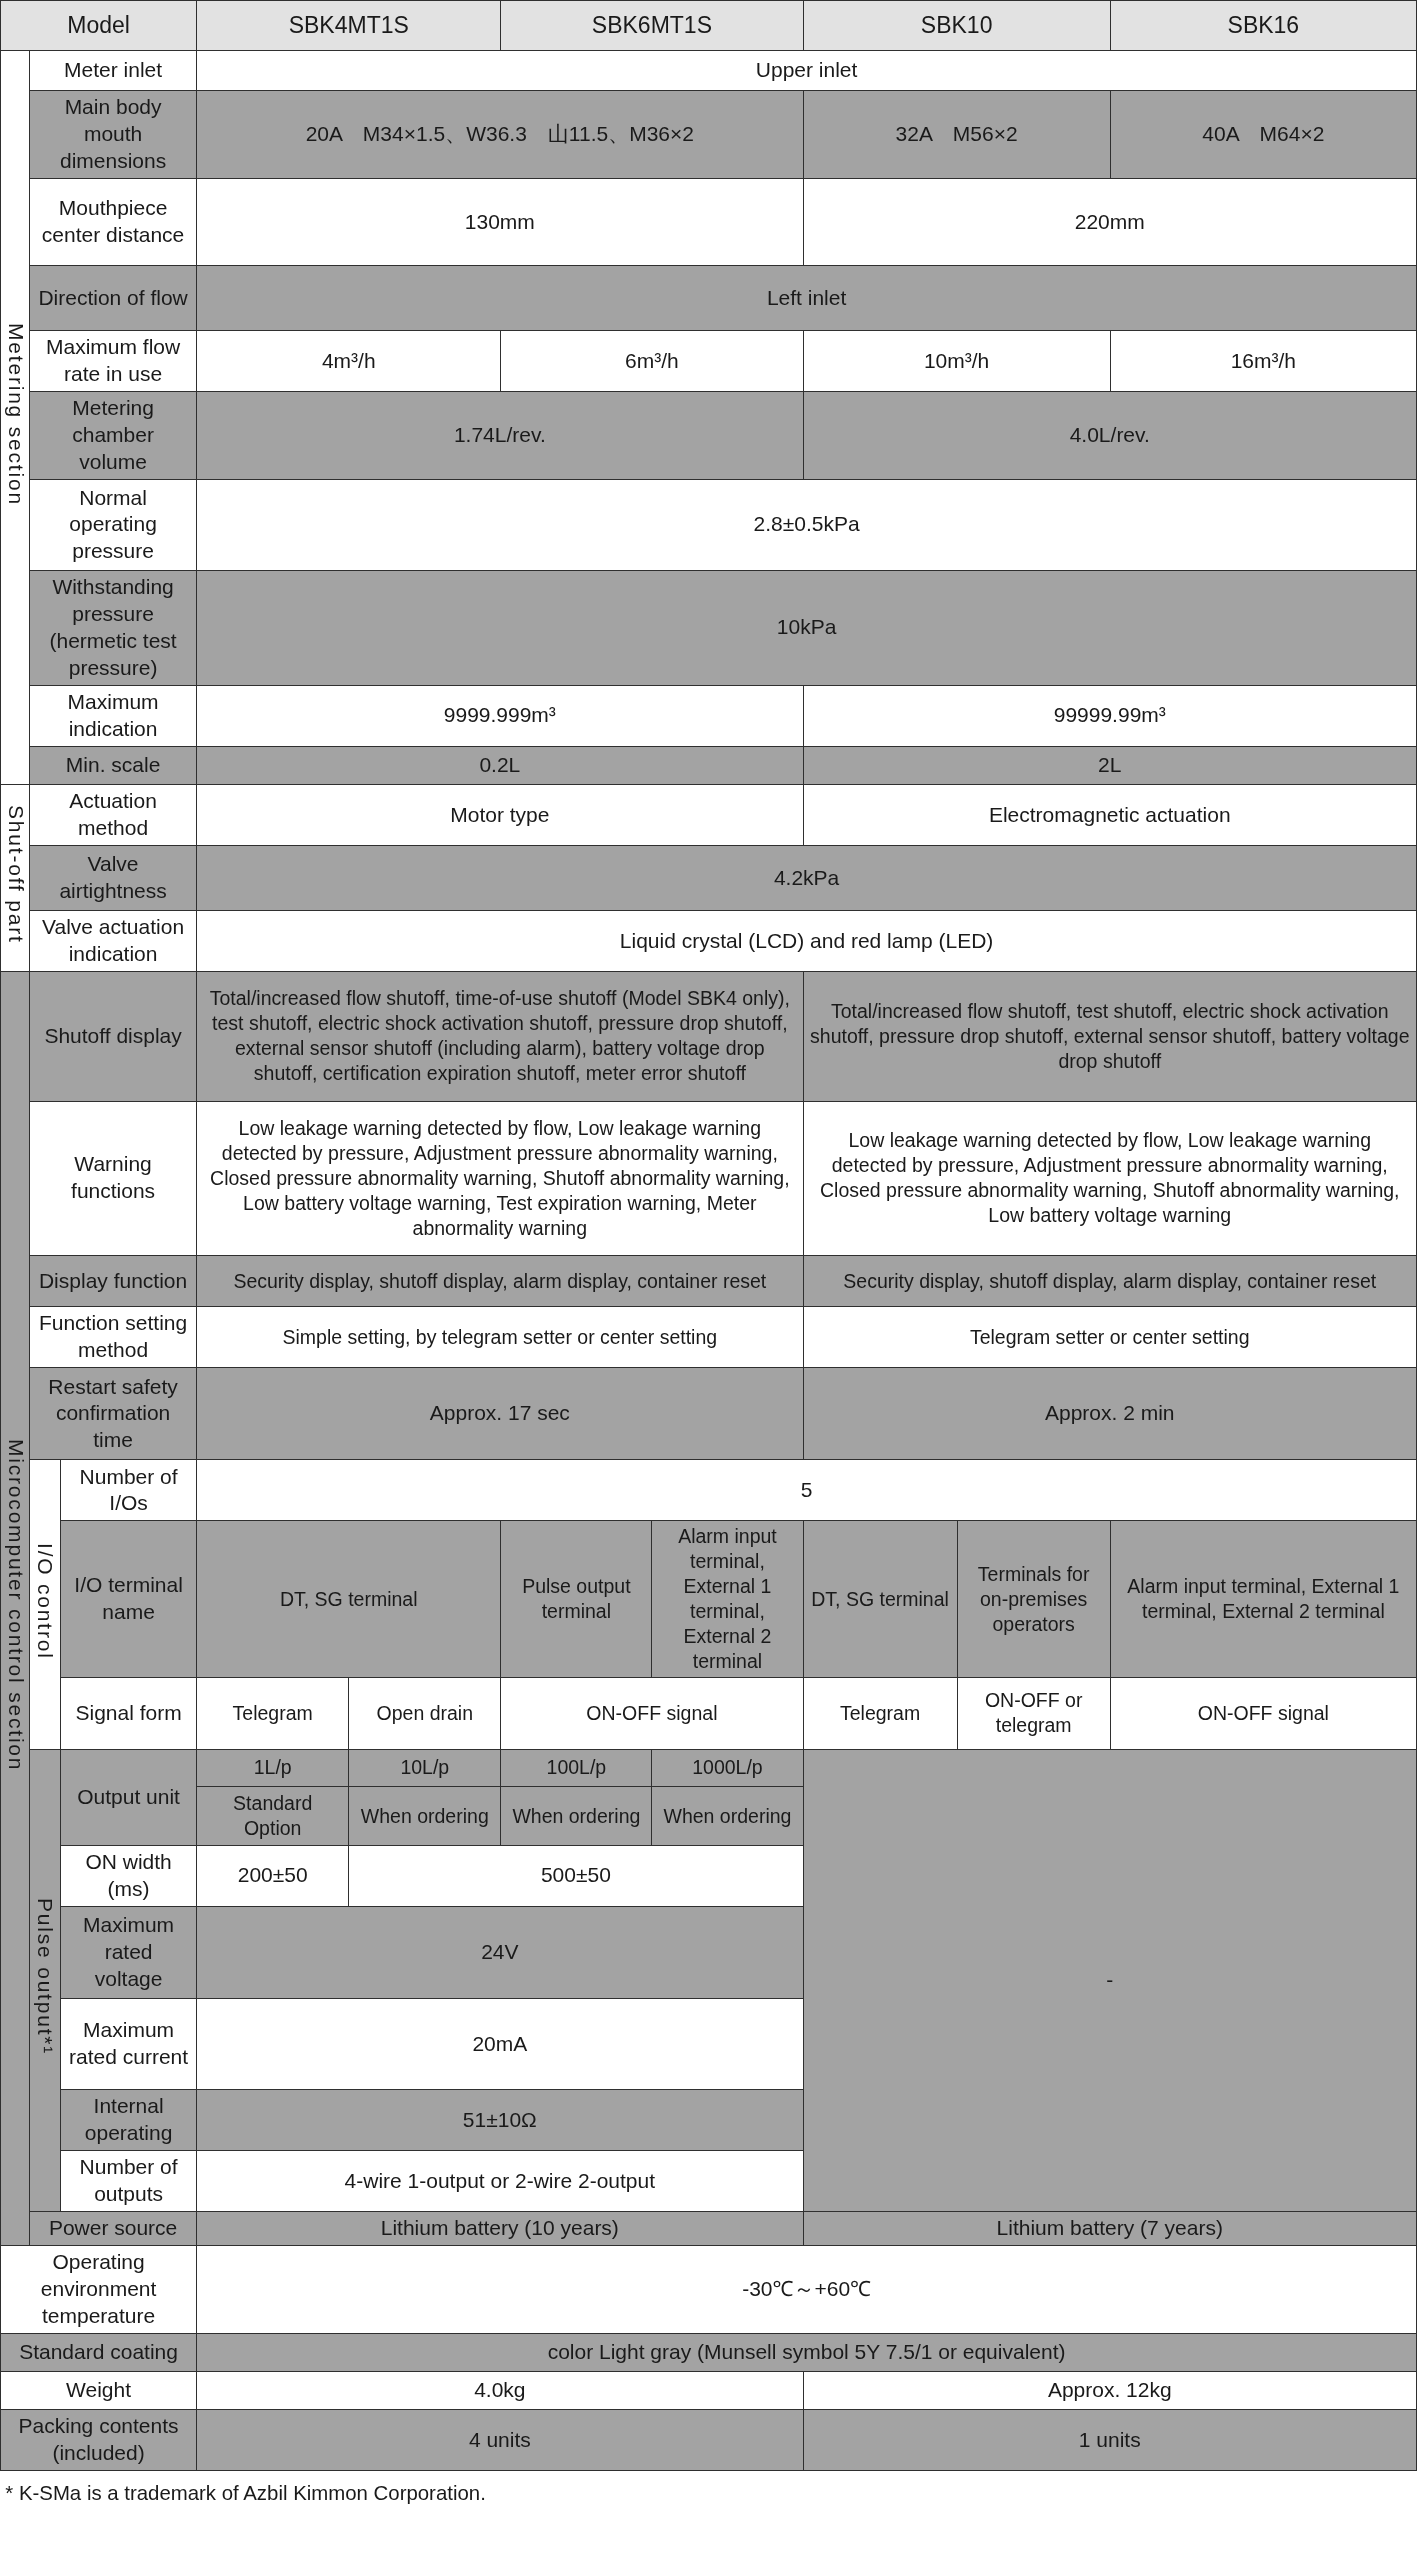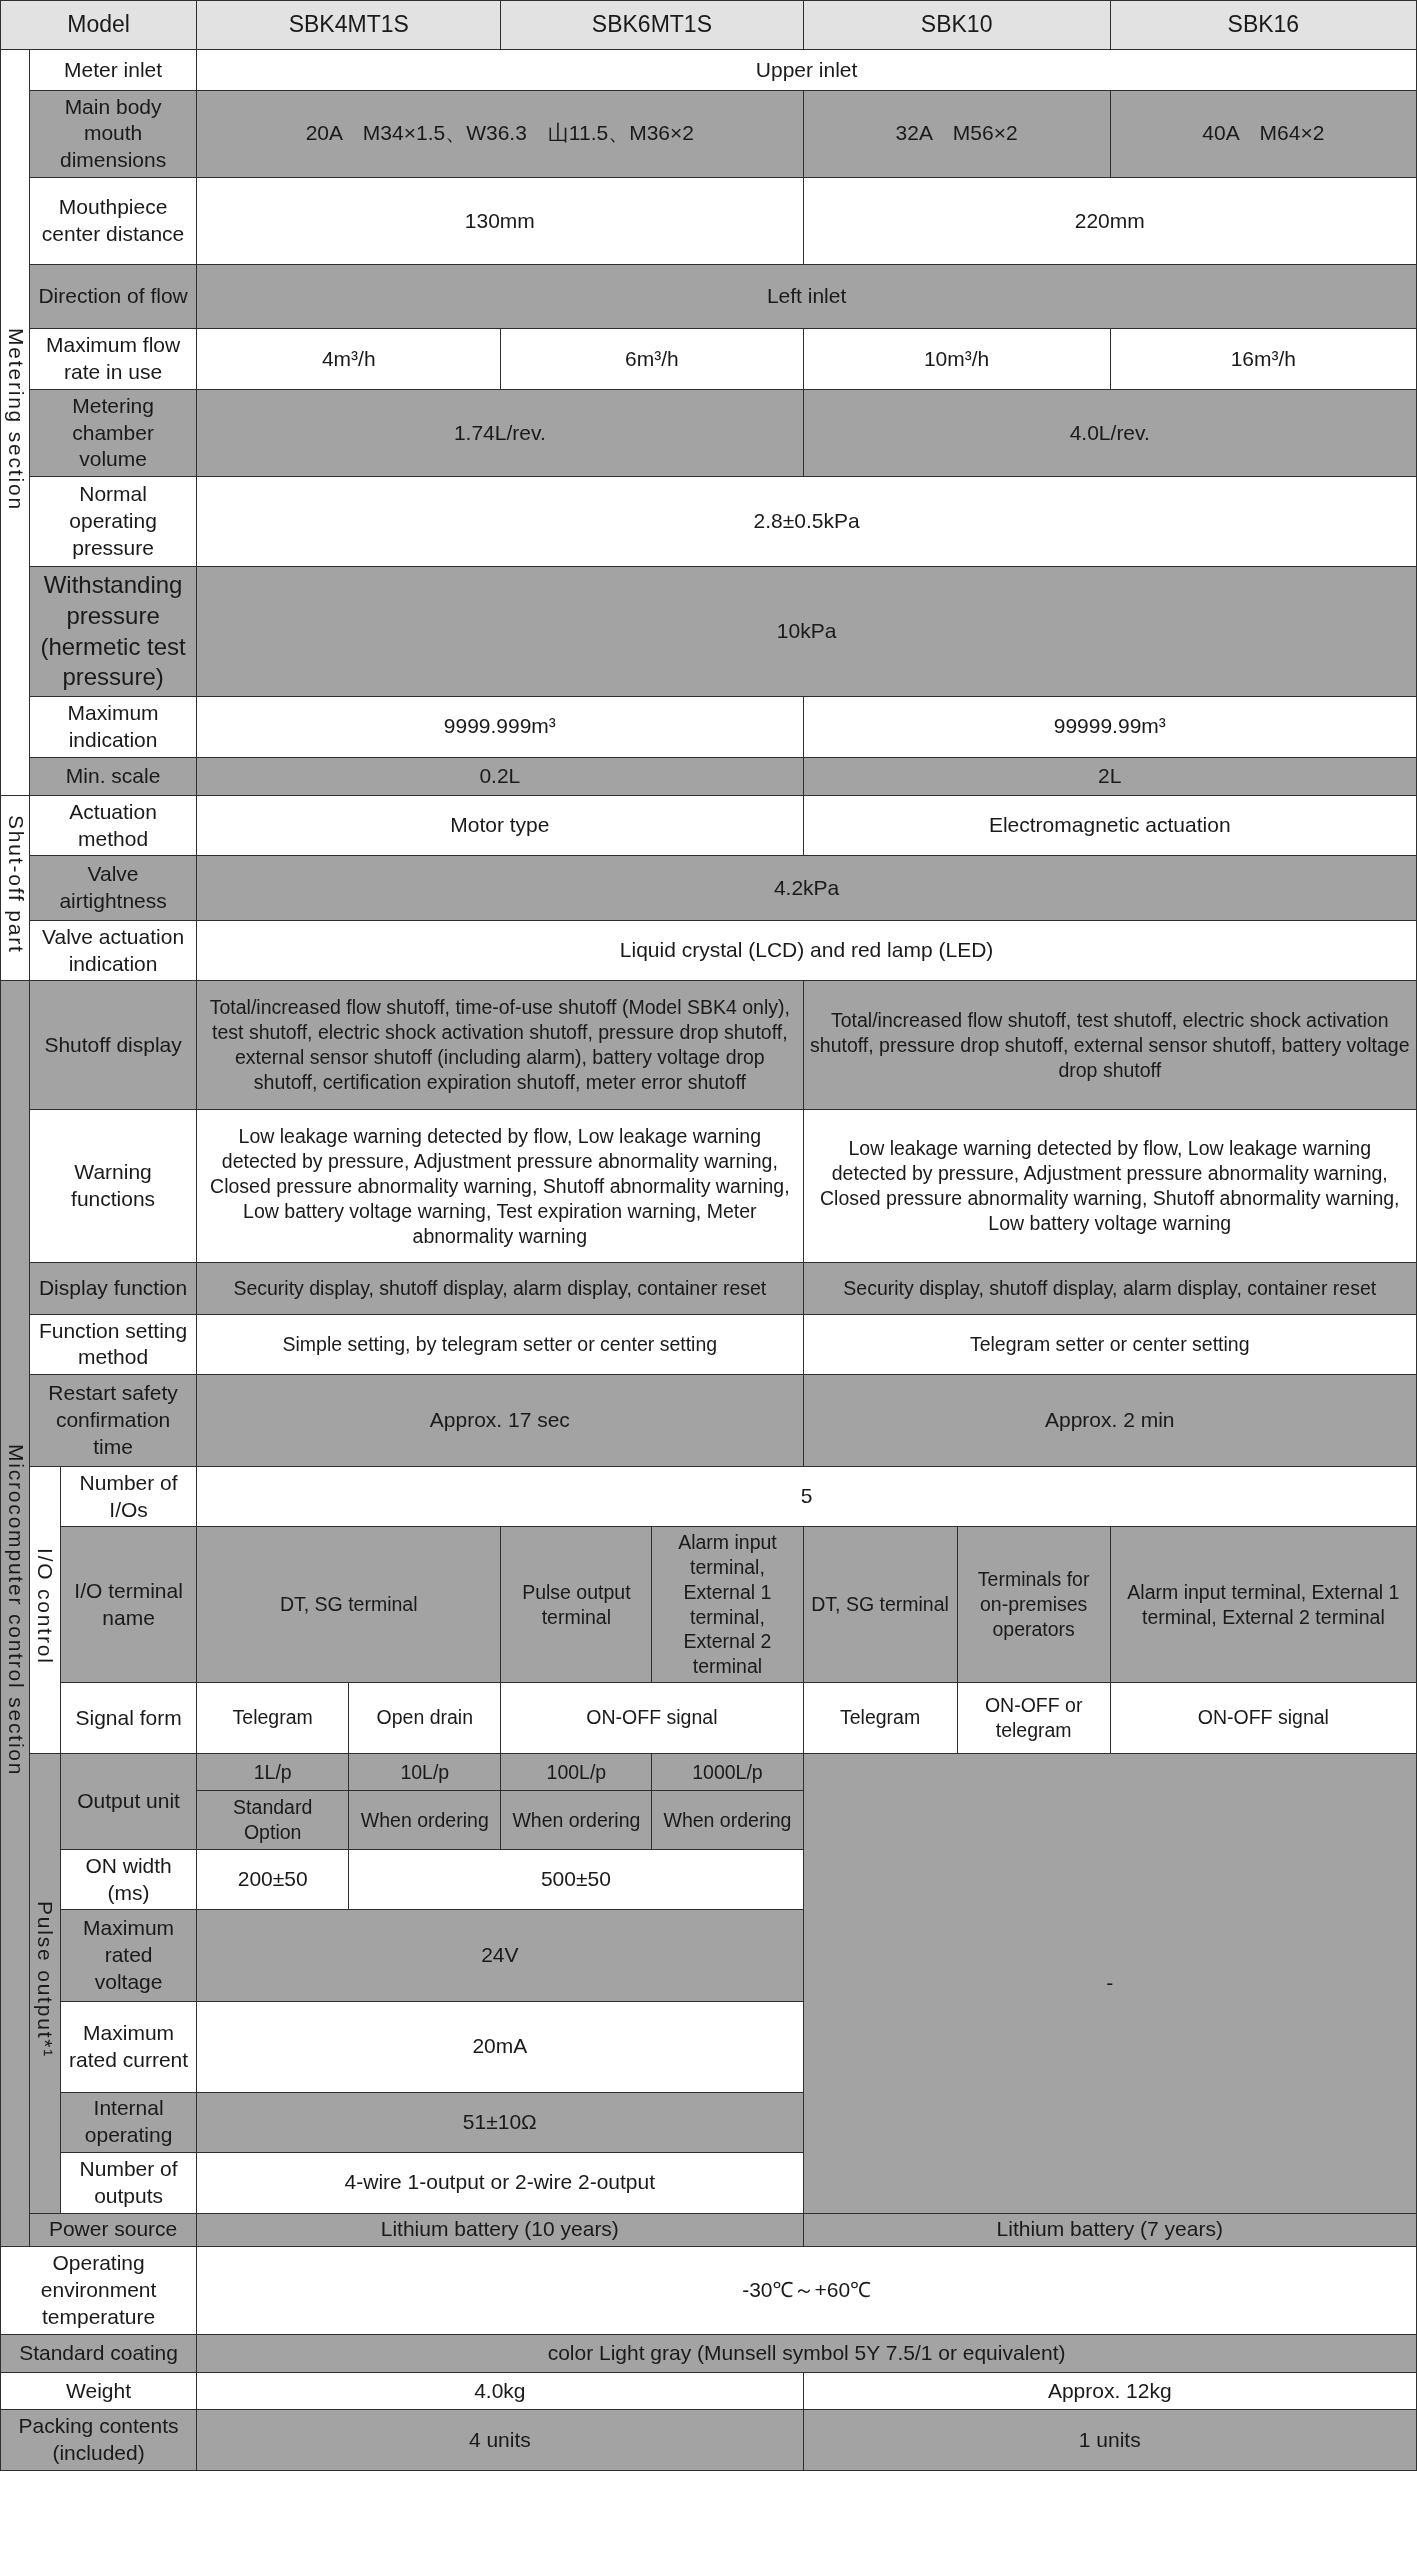--- a/index.html
+++ b/index.html
@@ -14,21 +14,21 @@
     padding:2.7px 7px;
     font-size:21px;
     line-height:1.28;
     overflow:hidden;
     word-wrap:break-word;
     background:#ffffff;
   }
   tr.g > td { background:#a3a3a3; }
   td.hdr { background:#e2e2e2; font-size:23px; }
   td.lab { font-size:21px; }
-  td.lab-sm { font-size:24px;margin-top:43px; }
+  td.lab-sm { font-size:21px;margin-top:43px; }
   td.dense { font-size:19.5px; padding:1.8px 5.3px; }
   td.vcell { padding:1.8px 0.9px; }
   td.wbg { background:#ffffff; }
   .vtext {
     display:inline-block;
     writing-mode:vertical-rl;
     text-orientation:mixed;
     font-size:21px;
     letter-spacing:1.8px;
     white-space:nowrap;
@@ -263,14 +263,15 @@
 
   <tr class="g" style="height:59px">
     <td class="lab" colspan="3">Packing contents (included)</td>
     <td colspan="4">4 units</td>
     <td colspan="3">1 units</td>
   </tr>
 </tbody>
   </table>
 
 <div class="footnotes">
+  <p>* K-SMa is a trademark of Azbil Kimmon Corporation.</p>
 </div>
 
 
 </body></html>

